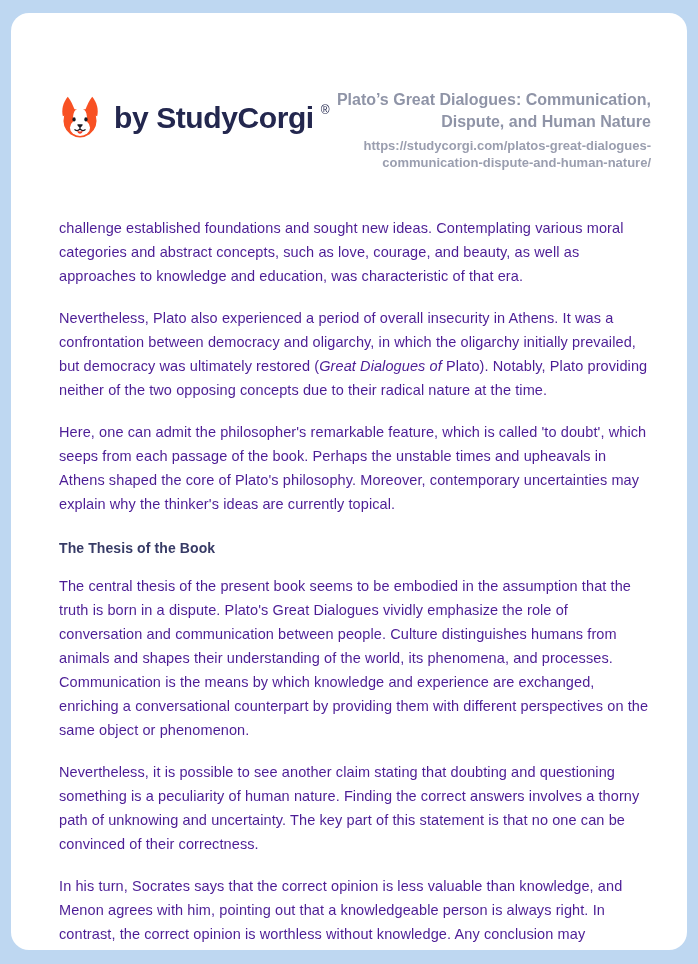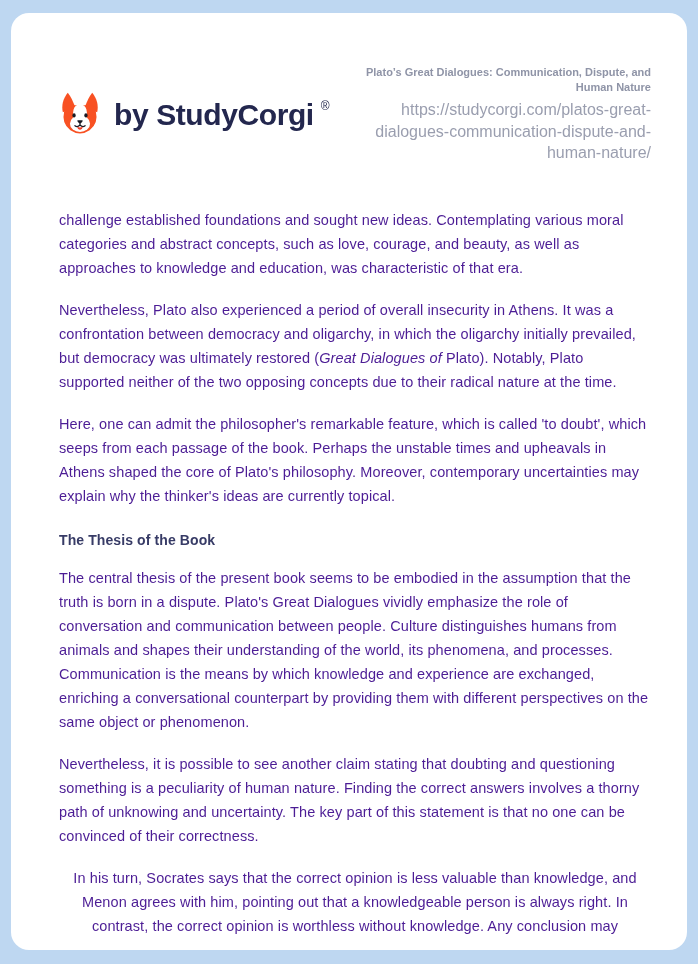--- a/index.html
+++ b/index.html
@@ -50,45 +50,46 @@
     color: #23274e;
     align-self: flex-start;
     margin-top: 8px;
     margin-left: -6px;
   }
   .doc-meta {
     max-width: 332px;
     text-align: right;
   }
   .doc-title {
-    font-size: 11px;
+    font-size: 16px;
     font-weight: 700;
     line-height: 1.36;
     color: #8f94a7;
     margin-bottom: 4px;
+    margin-top: 24px;
   }
   .doc-url {
-    font-size: 16px;
-    font-weight: 400;
+    font-size: 13px;
+    font-weight: 700;
     line-height: 1.36;
     color: #9a9eaf;
     cursor: pointer;
     word-break: break-word;
   }
   
   .article p {
     font-size: 14.5px;
     line-height: 24px;
     color: #4c1d95;
     text-align: left;
     margin-bottom: 18px;
     letter-spacing: 0.1px;
     max-width: 592px;
   }
-  .article p:last-child { margin-bottom: 12px; text-align: center; }
+  .article p:last-child { margin-bottom: 12px; }
   .article em { }
   .article h2 {
     font-size: 14px;
     font-weight: 700;
     color: #373b66;
     margin: 24px 0 18px 0;
     letter-spacing: 0.1px;
   }
 </style>
 </head>
@@ -129,21 +130,21 @@
       <div class="doc-title">Plato’s Great Dialogues: Communication, Dispute, and Human Nature</div>
       <div class="doc-url">https://studycorgi.com/platos-great-dialogues-communication-dispute-and-human-nature/</div>
     </div>
 
   </header>
 
   <main class="article">
 
     <p>challenge established foundations and sought new ideas. Contemplating various moral categories and abstract concepts, such as love, courage, and beauty, as well as approaches to knowledge and education, was characteristic of that era.</p>
 
-    <p><span>Nevertheless, Plato also experienced a period of overall insecurity in Athens. It was a confrontation between democracy and oligarchy, in which the oligarchy initially prevailed, but democracy was ultimately restored (</span><em>Great Dialogues of</em><span> Plato). Notably, Plato supported neither of the two opposing concepts due to their radical nature at the time.</span></p>
+    <p><span>Nevertheless, Plato also experienced a period of overall insecurity in Athens. It was a confrontation between democracy and oligarchy, in which the oligarchy initially prevailed, but democracy was ultimately restored (</span><em>Great Dialogues of</em><span> Plato). Notably, Plato providing neither of the two opposing concepts due to their radical nature at the time.</span></p>
 
     <p>Here, one can admit the philosopher's remarkable feature, which is called 'to doubt', which seeps from each passage of the book. Perhaps the unstable times and upheavals in Athens shaped the core of Plato's philosophy. Moreover, contemporary uncertainties may explain why the thinker's ideas are currently topical.</p>
 
     <h2>The Thesis of the Book</h2>
 
     <p>The central thesis of the present book seems to be embodied in the assumption that the truth is born in a dispute. Plato's Great Dialogues vividly emphasize the role of conversation and communication between people. Culture distinguishes humans from animals and shapes their understanding of the world, its phenomena, and processes. Communication is the means by which knowledge and experience are exchanged, enriching a conversational counterpart by providing them with different perspectives on the same object or phenomenon.</p>
 
     <p>Nevertheless, it is possible to see another claim stating that doubting and questioning something is a peculiarity of human nature. Finding the correct answers involves a thorny path of unknowing and uncertainty. The key part of this statement is that no one can be convinced of their correctness.</p>
 
     <p>In his turn, Socrates says that the correct opinion is less valuable than knowledge, and Menon agrees with him, pointing out that a knowledgeable person is always right. In contrast, the correct opinion is worthless without knowledge. Any conclusion may</p>

